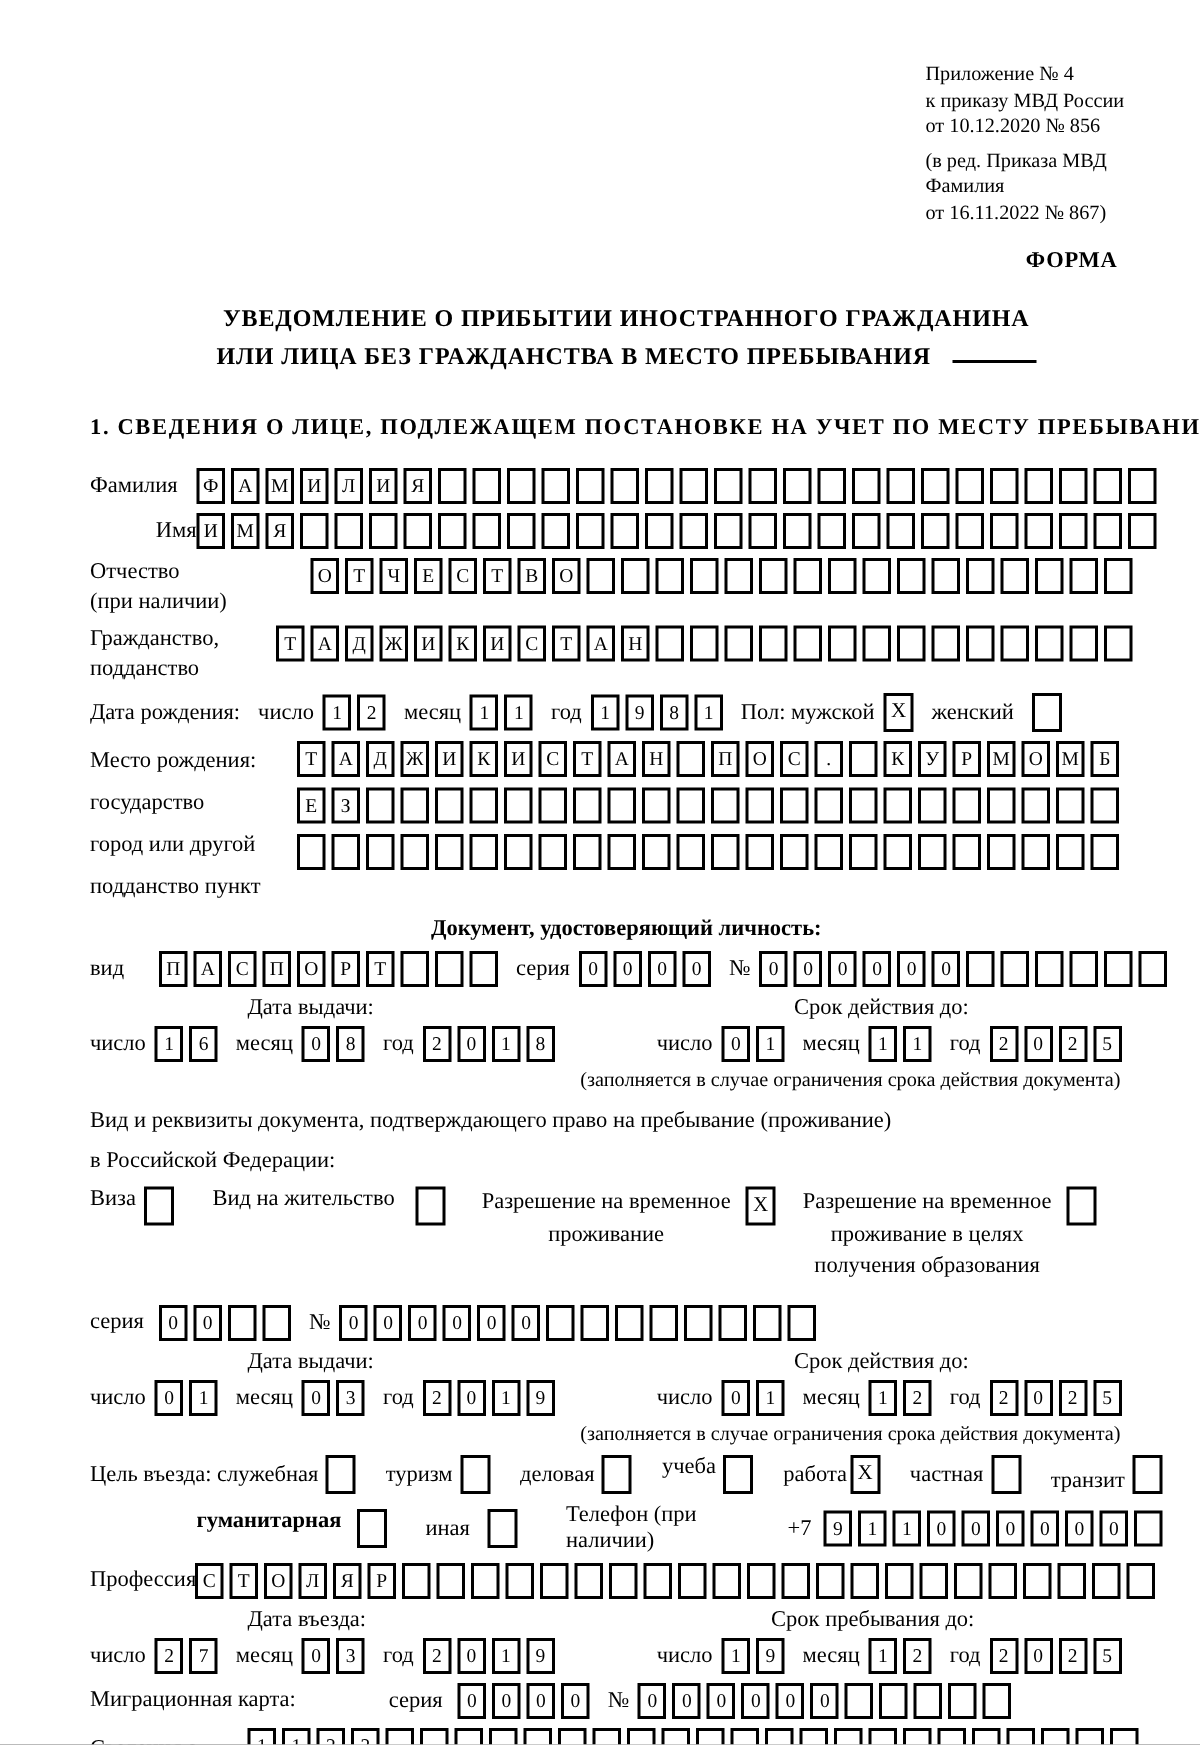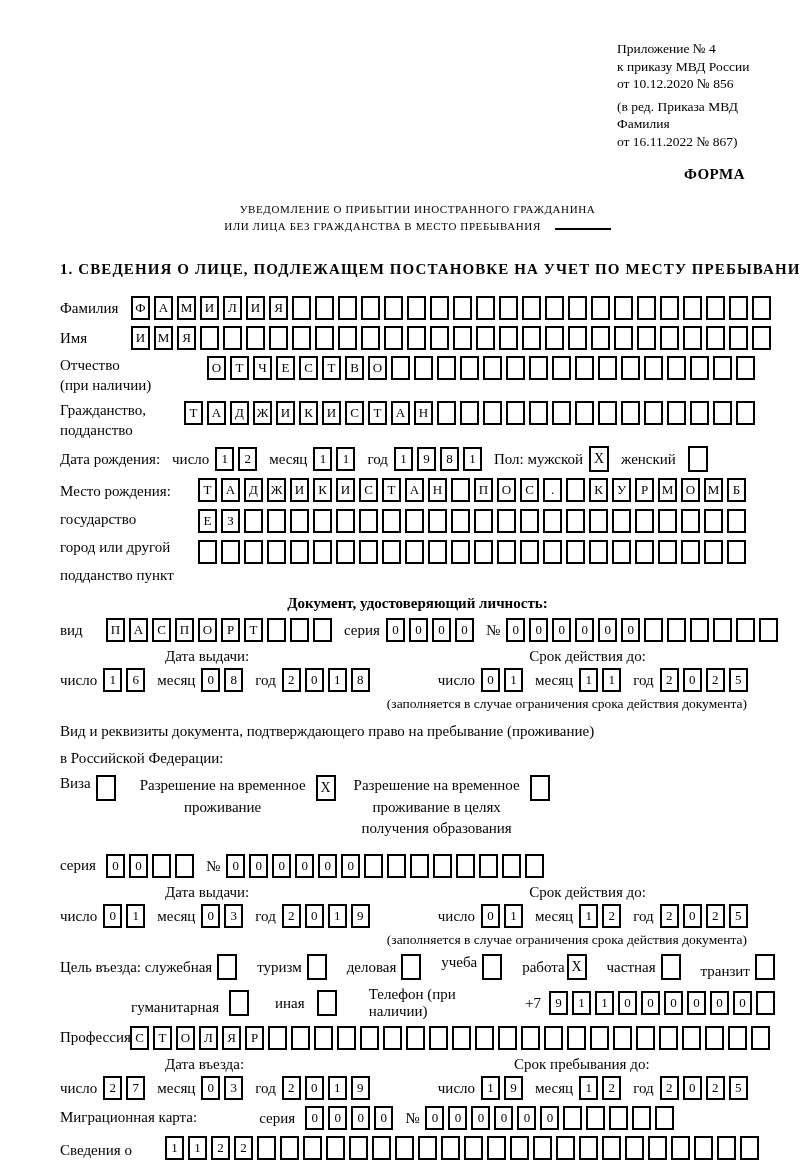--- a/index.html
+++ b/index.html
@@ -5,21 +5,21 @@
   html,body{margin:0;padding:0;background:#888;}
   .page{
     width:800px;height:1163px;background:#fff;color:#000;
     font-family:"Liberation Serif","DejaVu Serif",serif;font-size:15px;
     box-sizing:border-box;padding:40px 25px 20px 60px;overflow:hidden;
     margin:0 auto;position:relative;
   }
   .annex{margin-left:557px;font-size:13.5px;line-height:1.3;}
   .annex .note{margin-top:5px;}
   .forma{text-align:right;padding-right:30px;font-weight:bold;margin-top:16px;letter-spacing:0.5px;}
-  .title{text-align:center;font-weight:normal;font-size:11px;letter-spacing:0.6px;line-height:1.55;margin-top:18px;}
+  .title{text-align:center;font-weight:bold;font-size:16px;letter-spacing:0.6px;line-height:1.55;margin-top:18px;}
   .blank{display:inline-block;width:56px;border-bottom:2px solid #000;height:0.9em;margin-left:14px;}
   .sec-heading{font-weight:bold;font-size:15px;letter-spacing:1.1px;margin-top:26px;margin-bottom:18px;white-space:nowrap;}
   .frow{display:flex;align-items:center;margin-bottom:6px;}
   .frow.top{align-items:flex-start;}
   .lbl{flex:none;line-height:1.3;}
   .cells{display:flex;gap:4px;flex:none;}
   .cell{
     box-sizing:border-box;width:19px;height:24px;border:2px solid #000;
     display:flex;align-items:center;justify-content:center;
     font-size:13px;flex:none;background:#fff;
@@ -91,21 +91,21 @@
         <span class="cell"></span>
         <span class="cell"></span>
         <span class="cell"></span>
         <span class="cell"></span>
         <span class="cell"></span>
         <span class="cell"></span>
       </span>
   </div>
 
   <div class="frow">
-    <span class="lbl" style="width:71px;">Имя</span>
+    <span class="lbl" style="width:71px;text-align:right;">Имя</span>
     <span class="cells">
         <span class="cell">И</span>
         <span class="cell">М</span>
         <span class="cell">Я</span>
         <span class="cell"></span>
         <span class="cell"></span>
         <span class="cell"></span>
         <span class="cell"></span>
         <span class="cell"></span>
         <span class="cell"></span>
@@ -399,20 +399,24 @@
   <div class="note-right">(заполняется в случае ограничения срока действия документа)</div>
 
   <div class="plain">Вид и реквизиты документа, подтверждающего право на пребывание (проживание)</div>
   <div class="plain">в Российской Федерации:</div>
 
   <div class="optgroup" style="margin-top:4px;">
     <span style="display:inline-flex;align-items:flex-start;">
       <span>Виза</span>
       <span class="checkbox"></span>
     </span>
+    <span style="display:inline-flex;align-items:flex-start;margin-left:26px;">
+      <span>Вид на жительство</span>
+      <span class="checkbox" style="margin-left:14px;"></span>
+    </span>
     <span style="display:inline-flex;align-items:flex-start;margin-left:24px;">
       <span class="optlines">
         <span>Разрешение на временное</span><br>
         <span>проживание</span>
       </span>
       <span class="checkbox" style="margin-left:10px;">X</span>
     </span>
     <span style="display:inline-flex;align-items:flex-start;margin-left:18px;">
       <span class="optlines">
         <span>Разрешение на временное</span><br>
@@ -521,21 +525,21 @@
       <span>частная</span>
       <span class="checkbox"></span>
     </span>
     <span style="display:inline-flex;align-items:flex-end;">
       <span>транзит</span>
       <span class="checkbox"></span>
     </span>
   </div>
 
   <div class="frow">
-    <span style="display:inline-flex;align-items:flex-end;margin-left:71px;">
+    <span style="display:inline-flex;align-items:flex-start;margin-left:71px;font-weight:bold;">
       <span>гуманитарная</span>
       <span class="checkbox" style="margin-left:10px;"></span>
     </span>
     <span style="display:inline-flex;align-items:center;margin-left:26px;">
       <span>иная</span>
       <span class="checkbox" style="margin-left:12px;"></span>
     </span>
     <span style="margin-left:32px;">Телефон (при наличии)</span>
     <span style="margin-left:30px;margin-right:8px;">+7</span>
     <span class="cells">

